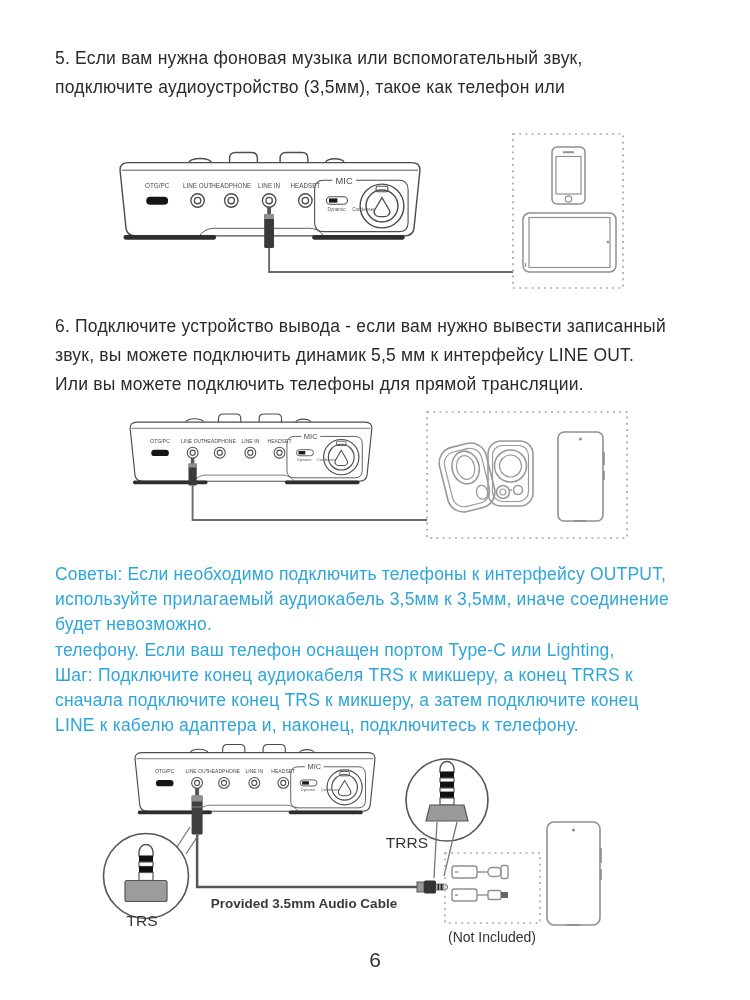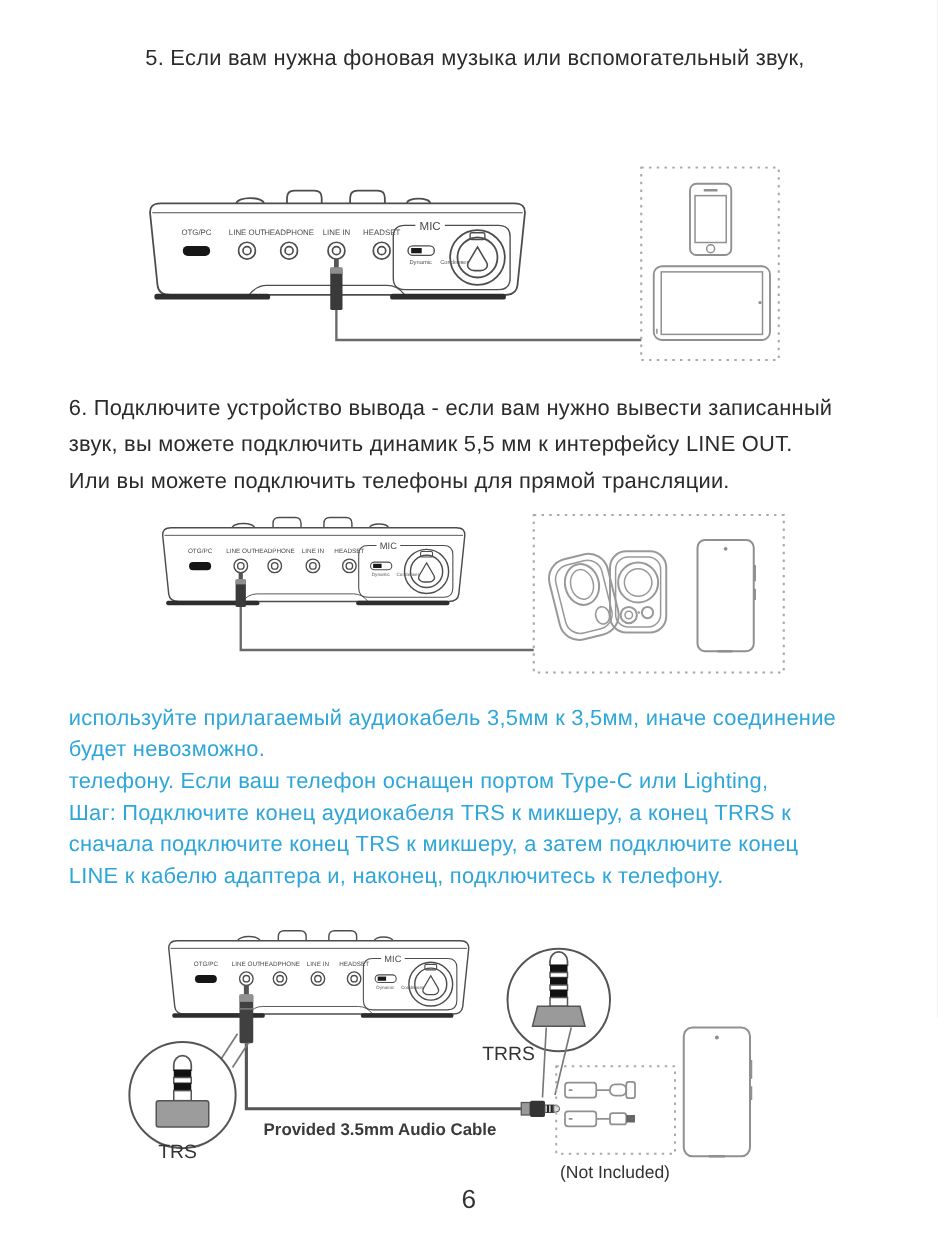--- a/index.html
+++ b/index.html
@@ -28,22 +28,23 @@
     font-size:21px;color:#333;
   }
   .fig{position:absolute;}
   svg text{font-family:"Liberation Sans", sans-serif;}
 </style>
 </head>
 <body>
 
 <div class="page">
 
-  <div class="para step" style="top:32px;text-align:center;">
+  <div class="para step" style="top:44px;">
     <div>5. Если вам нужна фоновая музыка или вспомогательный звук,</div>
+    <div>подключите аудиоустройство (3,5мм), такое как телефон или</div>
   </div>
 
   <svg class="fig" style="left:95px;top:133px;" width="545" height="162" viewBox="0 0 545 162">
     <defs>
       <symbol id="mixer" viewBox="0 0 380 112">
         <g stroke="#4d4d4d" fill="none" stroke-width="1.7">
           <path d="M142,15 v-5 q0,-7 7,-7 h19 q7,0 7,7 v5"></path>
           <path d="M202,15 v-5 q0,-7 7,-7 h19 q7,0 7,7 v5"></path>
           <path d="M94,15 a13,5 0 0 1 26,0"></path>
           <path d="M256,15 a11,4.5 0 0 1 22,0"></path>
@@ -154,20 +155,21 @@
     <g transform="translate(463,27)" stroke="#909090" fill="none" stroke-width="1.6">
       <rect x="0" y="0" width="45" height="89" rx="6"></rect>
       <circle cx="22.5" cy="7" r="1.5" fill="#909090" stroke="none"></circle>
       <line x1="45.8" y1="20" x2="45.8" y2="33" stroke-width="2"></line>
       <line x1="45.8" y1="39" x2="45.8" y2="48" stroke-width="2"></line>
       <line x1="16" y1="89" x2="28" y2="89" stroke-width="2"></line>
     </g>
   </svg>
 
   <div class="para tips" style="top:562px;">
+    <div>Советы: Если необходимо подключить телефоны к интерфейсу OUTPUT,</div>
     <div>используйте прилагаемый аудиокабель 3,5мм к 3,5мм, иначе соединение</div>
     <div>будет невозможно.</div>
     <div>телефону. Если ваш телефон оснащен портом Type-C или Lighting,</div>
     <div>Шаг: Подключите конец аудиокабеля TRS к микшеру, а конец TRRS к</div>
     <div>сначала подключите конец TRS к микшеру, а затем подключите конец</div>
     <div>LINE к кабелю адаптера и, наконец, подключитесь к телефону.</div>
   </div>
 
   <svg class="fig" style="left:95px;top:735px;" width="560" height="215" viewBox="0 0 560 215">
     <use href="#mixer" x="32" y="7.5" width="256" height="75.5"></use>

